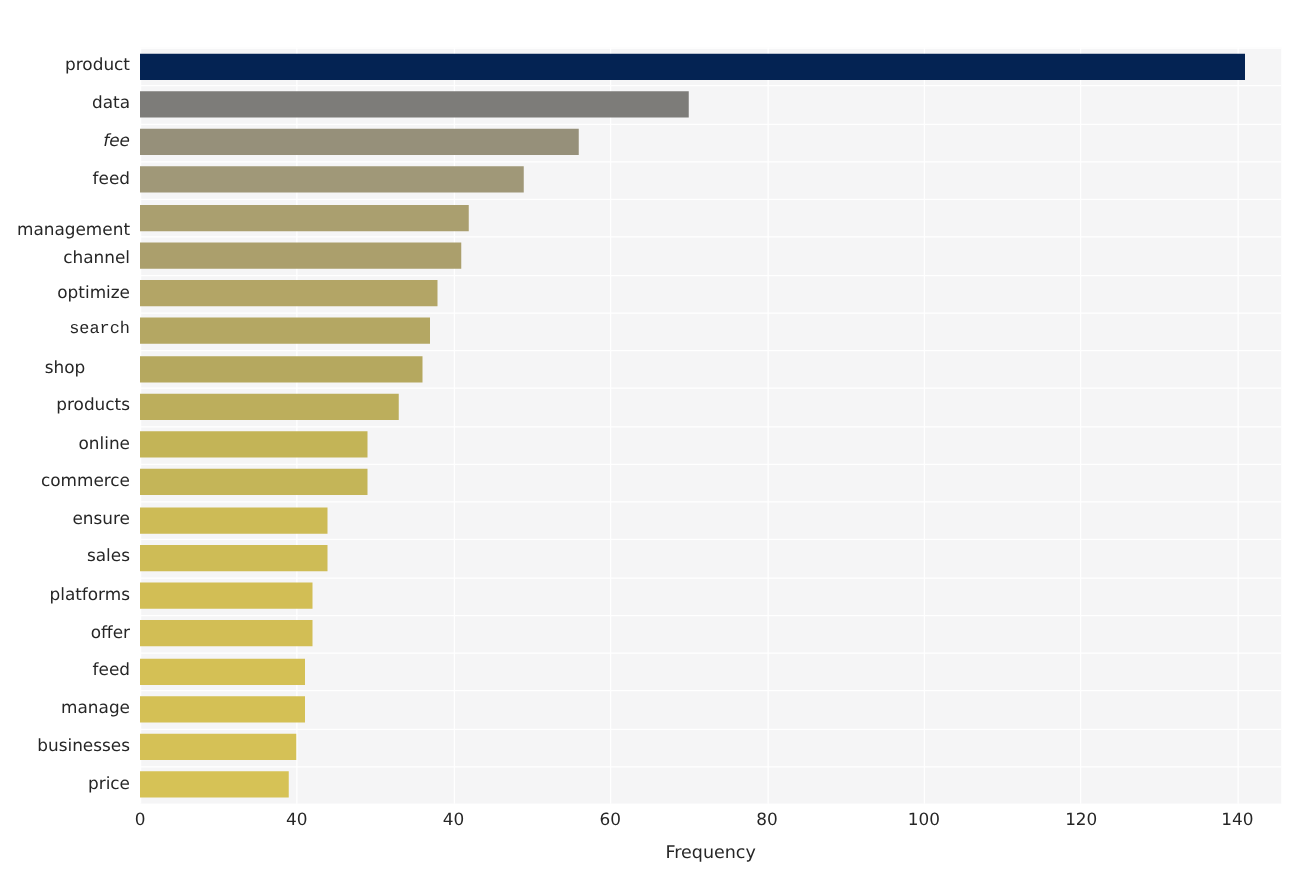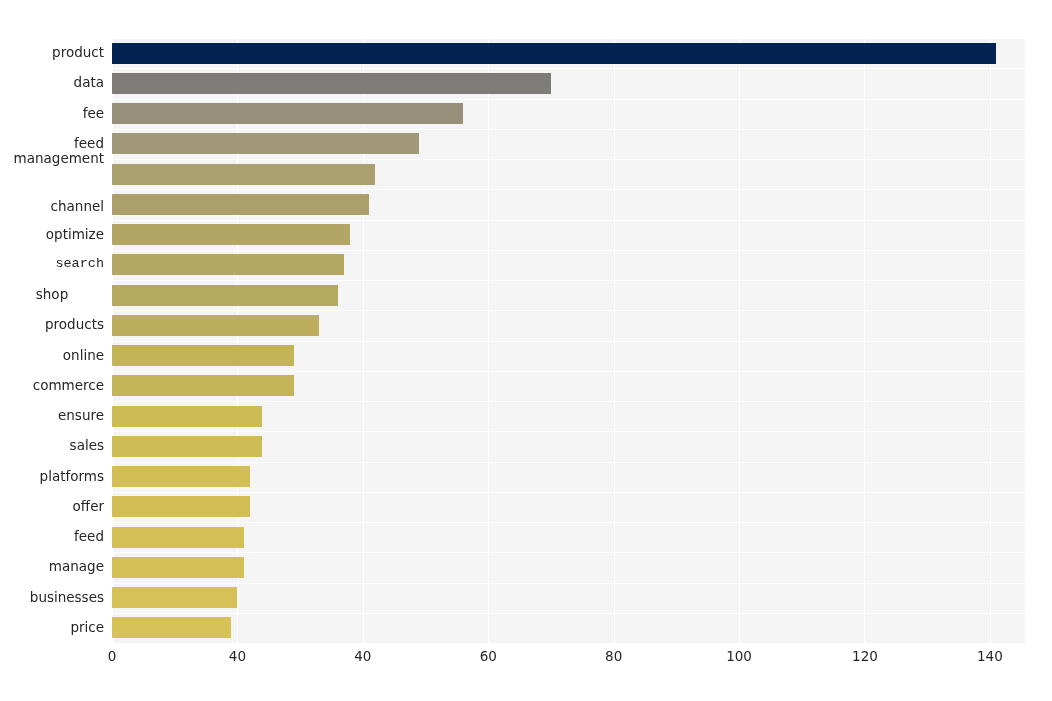--- a/index.html
+++ b/index.html
@@ -204,23 +204,23 @@
         <div class="bar" title="businesses: 20" style="width: 125.412px; background: rgb(213, 193, 86);"></div>
       </div>
       <div class="bar-row" style="top: 579.288px; height: 21.175px;">
         <div class="bar" title="price: 19" style="width: 119.141px; background: rgb(214, 194, 86);"></div>
       </div>
     </div>
 
   <div id="y-tick-labels">
       <div class="y-tick" style="top: 6.125px;">product</div>
       <div class="y-tick" style="top: 36.375px;">data</div>
-      <div class="y-tick" style="top: 66.625px;">fee</div>
+      <div class="y-tick" style="top: 66.625px; font-style: italic;">fee</div>
       <div class="y-tick" style="top: 96.875px;">feed</div>
-      <div class="y-tick" style="top: 112px;">management</div>
+      <div class="y-tick" style="top: 138px;">management</div>
       <div class="y-tick" style="top: 160px; text-align: right;">channel</div>
       <div class="y-tick" style="top: 187.625px;">optimize</div>
       <div class="y-tick" style="top: 217.875px; font-family: Liberation Mono, monospace;">search</div>
       <div class="y-tick" style="top: 248.125px; text-align: center;">shop</div>
       <div class="y-tick" style="top: 278.375px; padding-left: 40px;">products</div>
       <div class="y-tick" style="top: 308.625px;">online</div>
       <div class="y-tick" style="top: 338.875px;">commerce</div>
       <div class="y-tick" style="top: 369.125px;">ensure</div>
       <div class="y-tick" style="top: 399.375px;">sales</div>
       <div class="y-tick" style="top: 429.625px;">platforms</div>
@@ -235,14 +235,15 @@
       <div class="x-tick" style="left: 0px;">0</div>
       <div class="x-tick" style="left: 125.412px;">40</div>
       <div class="x-tick" style="left: 250.824px;">40</div>
       <div class="x-tick" style="left: 376.236px;">60</div>
       <div class="x-tick" style="left: 501.648px;">80</div>
       <div class="x-tick" style="left: 627.06px;">100</div>
       <div class="x-tick" style="left: 753px;">120</div>
       <div class="x-tick" style="left: 877.885px;">140</div>
     </div>
 
+  <div id="x-axis-label">Frequency</div>
 
 </div>
 
 </body></html>

